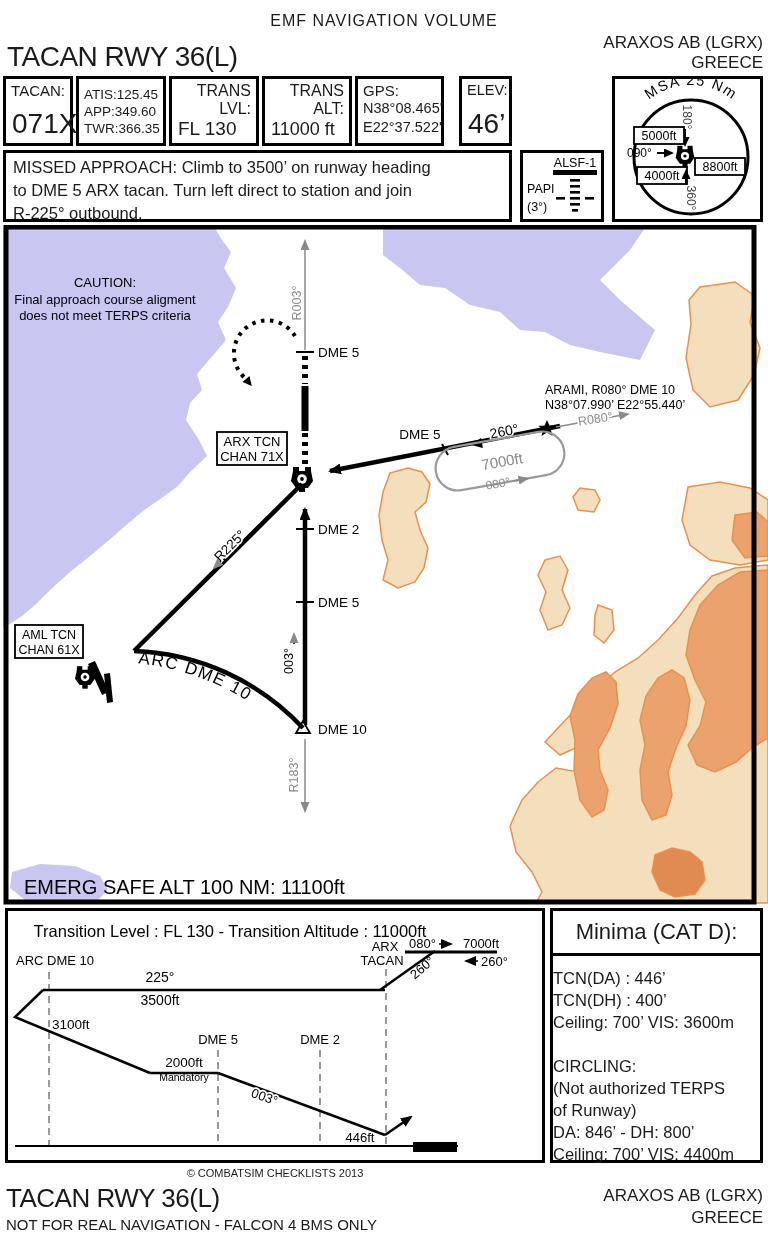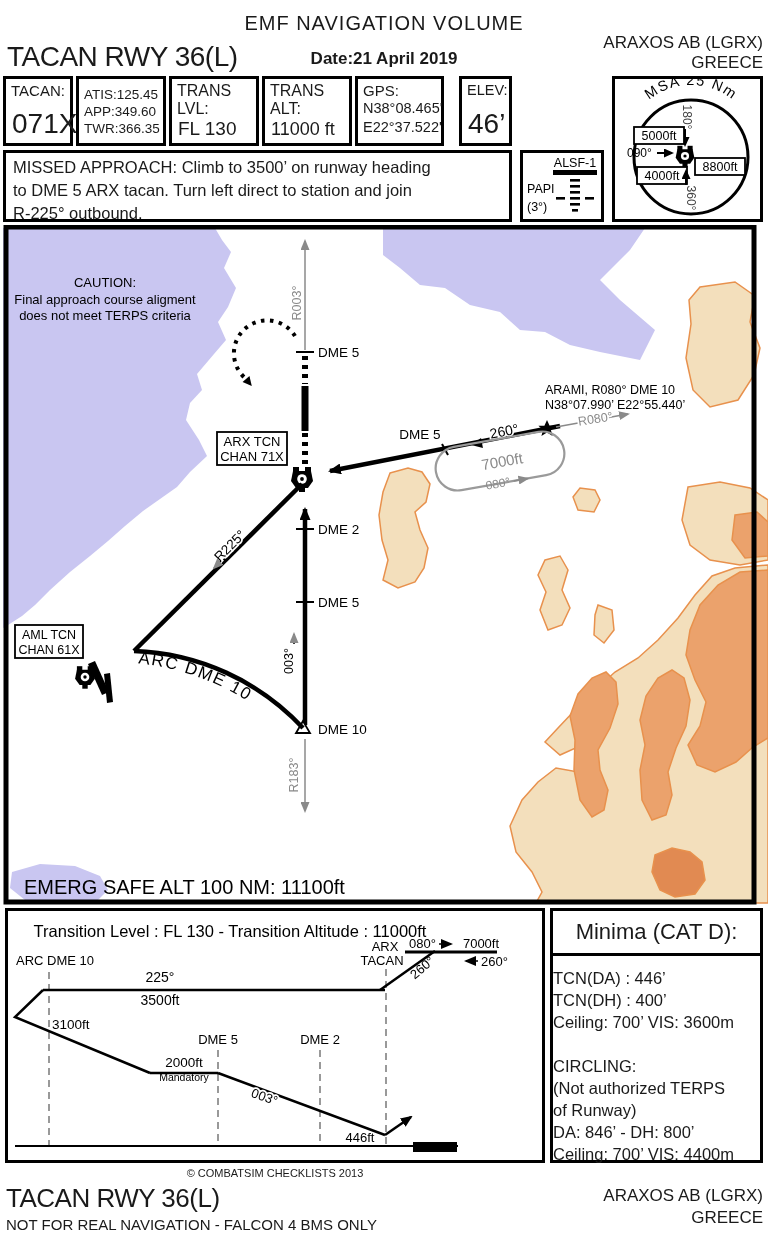--- a/index.html
+++ b/index.html
@@ -1,25 +1,25 @@
 <!DOCTYPE html>
 <html><head>
 <meta charset="utf-8">
 <style>
   html,body{margin:0;padding:0;background:#fff;}
   #page{position:relative;width:768px;height:1240px;background:#fff;overflow:hidden;
         font-family:"Liberation Sans",sans-serif;color:#1a1a1a;}
   .abs{position:absolute;}
   .box{position:absolute;border:3px solid #000;background:#fff;box-sizing:border-box;}
-  .hdr-emf{left:0;right:0;top:12px;text-align:center;font-size:20px;letter-spacing:1px;}
+  .hdr-emf{left:0;right:0;top:12px;text-align:center;font-size:16px;letter-spacing:1px;}
   .hdr-title{left:7px;top:41px;font-size:28px;letter-spacing:-0.5px;}
   .hdr-date{left:0;right:0;top:49px;text-align:center;font-size:17px;font-weight:bold;}
   .hdr-apt{right:5px;top:33px;text-align:right;font-size:17px;}
   .hdr-cty{right:5px;top:53px;text-align:right;font-size:17px;}
-  .ib .lbl{font-size:15px;}
+  .ib .lbl{font-size:15px;text-align:right;}
   .ib .val{font-size:28px;position:absolute;bottom:3px;left:6px;}
   .ib{padding:3px 5px;}
   .freqline{font-size:13.5px;line-height:17px;}
   .ma-line{font-size:16.5px;line-height:23px;white-space:nowrap;}
   .min-title{font-size:22px;text-align:center;line-height:42px;border-bottom:3px solid #000;height:42px;}
   .min-line{font-size:16.5px;line-height:22px;min-height:22px;white-space:nowrap;}
   .ft-copy{left:140px;width:270px;top:1167px;text-align:center;font-size:11px;}
   .ft-title{left:6px;top:1183px;font-size:26px;letter-spacing:-0.5px;}
   .ft-disc{left:6px;top:1216px;font-size:15px;}
   .ft-apt{right:5px;top:1186px;text-align:right;font-size:17px;}
@@ -27,21 +27,20 @@
   svg text{font-family:"Liberation Sans",sans-serif;}
   .halo{paint-order:stroke;stroke:#fff;stroke-width:3.5px;}
 </style>
 </head>
 <body>
 
 <div id="page">
 
   <div class="abs hdr-emf">EMF NAVIGATION VOLUME</div>
   <div class="abs hdr-title">TACAN RWY 36(L)</div>
-  <div class="abs hdr-date">Date:21 April 2019</div>
   <div class="abs hdr-apt">ARAXOS AB (LGRX)</div>
   <div class="abs hdr-cty">GREECE</div>
 
   <div class="box ib" style="left:3px;top:76px;width:70px;height:70px;">
     <div class="lbl">TACAN:</div>
     <div class="val">071X</div>
   </div>
   <div class="box ib" style="left:76px;top:76px;width:90px;height:70px;padding-top:7px;">
     <div class="freqline">ATIS:125.45</div>
     <div class="freqline">APP:349.60</div>

